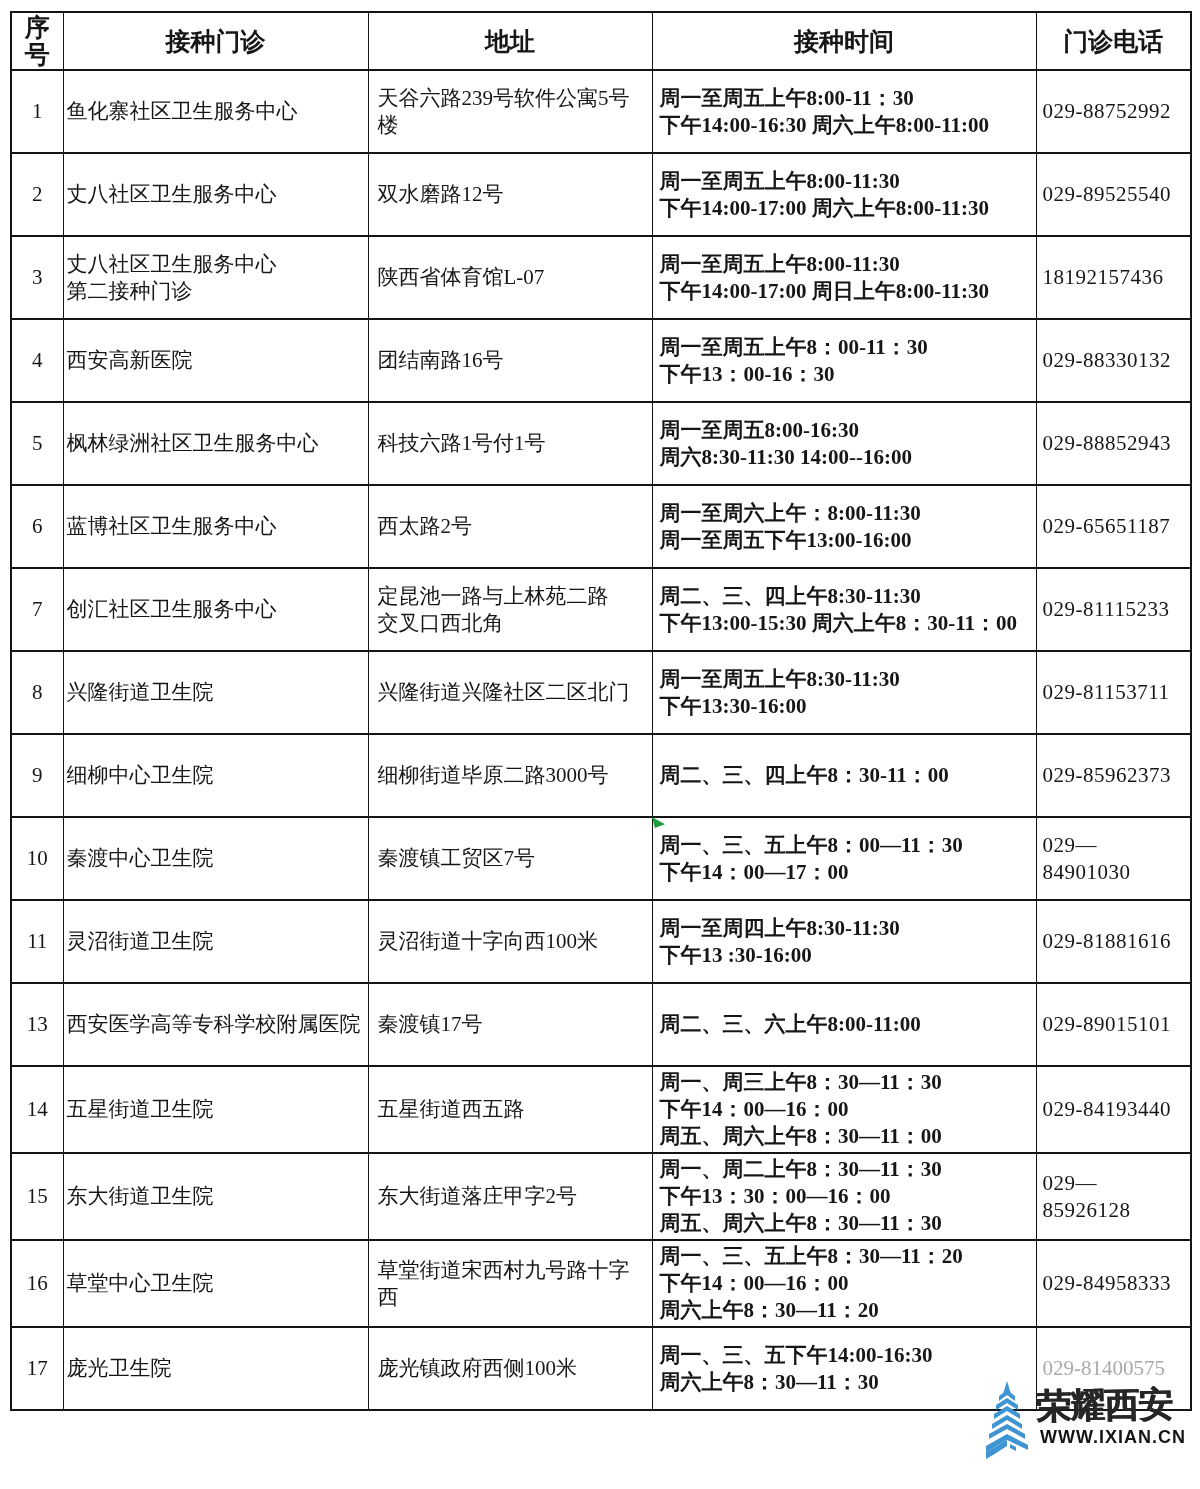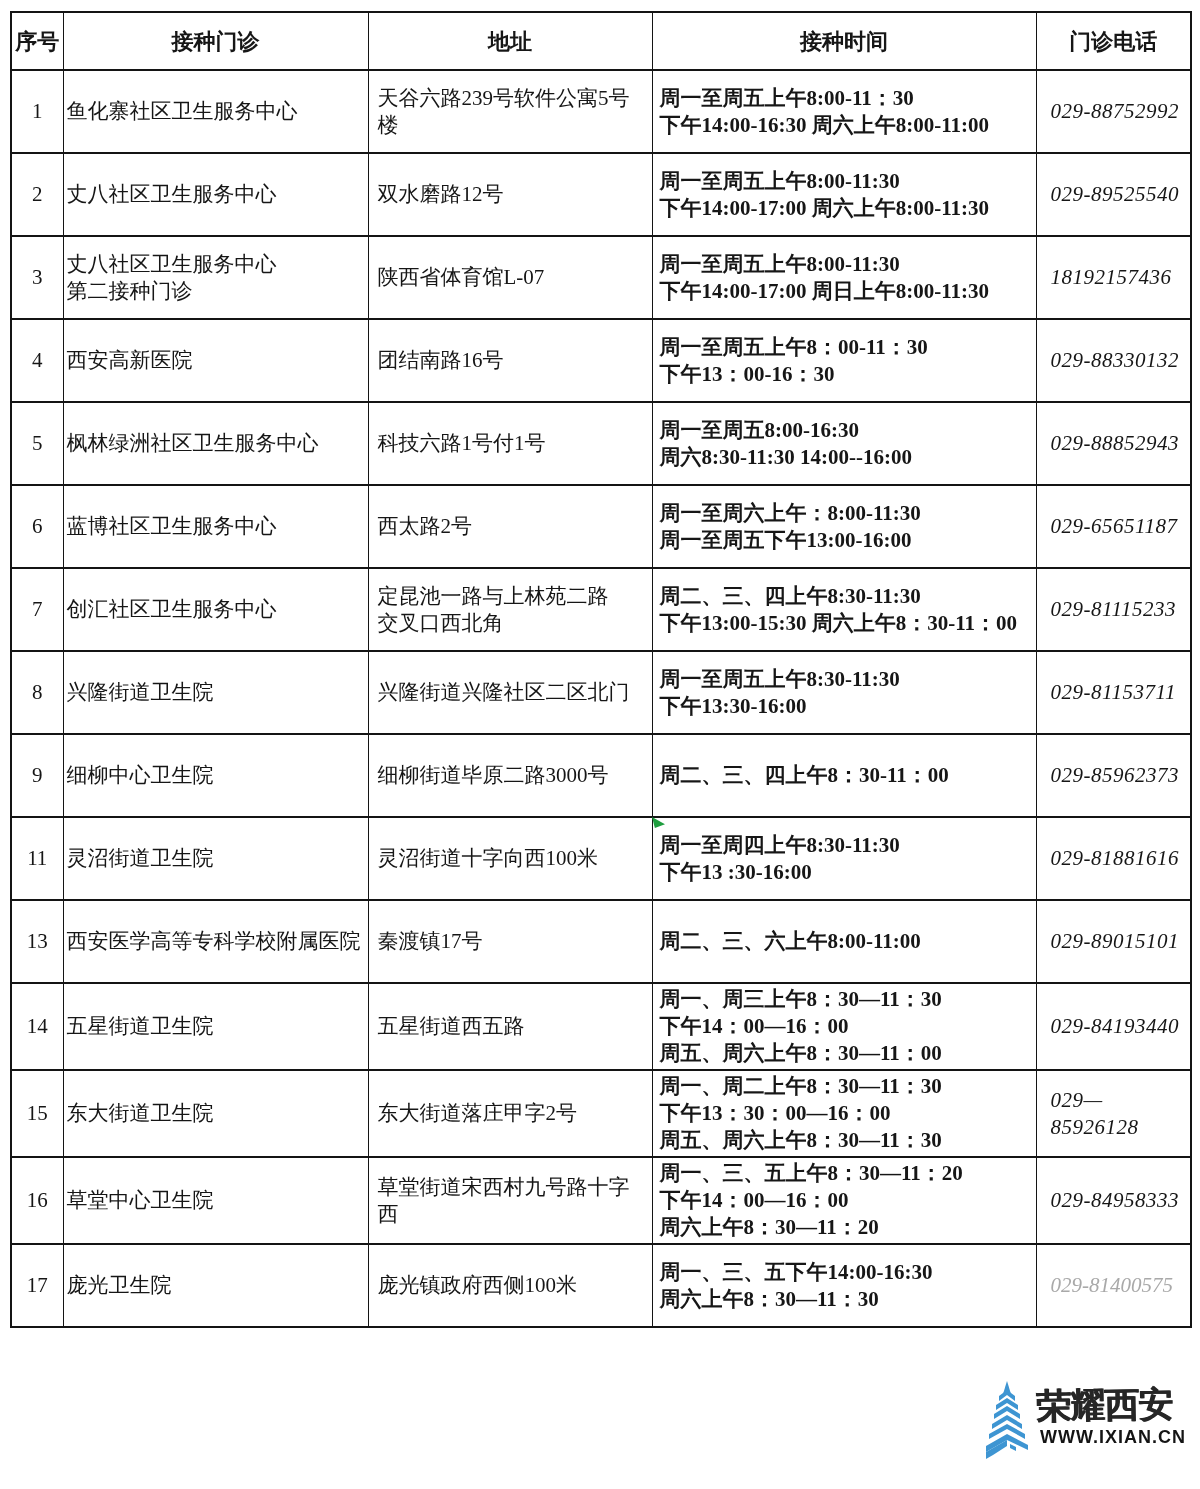--- a/index.html
+++ b/index.html
@@ -30,29 +30,29 @@
     vertical-align:middle;
     font-size:21px;
     line-height:27px;
     padding:2px 6px;
     overflow:hidden;
   }
   thead tr{height:58px;}
   tbody tr{height:83px;}
   th{
     font-weight:bold;
-    font-size:22px;
+    font-size:25px;
     text-align:center;
     padding:0 2px;
   }
   td.c-no{text-align:center;padding:0;}
   td.c-name{padding-left:3px;white-space:pre-line;}
   td.c-addr{padding-left:9px;white-space:pre-line;margin-top:40px;}
   td.c-time{padding-left:7px;white-space:pre-line;font-weight:bold;}
-  td.c-phone{padding-left:14px;letter-spacing:0.5px;font-style:italic;}
+  td.c-phone{padding-left:6px;letter-spacing:0.5px;}
   td.c-phone.faint{color:#a9a9a9;letter-spacing:0;}
 
   
   .green-mark{
     position:absolute;left:652px;top:817px;
     width:13px;height:11px;
     background:#1f9e3f;
     -webkit-clip-path:polygon(0 0,100% 65%,22% 100%);
     clip-path:polygon(0 0,100% 65%,22% 100%);
   }
@@ -176,20 +176,28 @@
         <td class="c-time">周一至周五上午8:30-11:30
 下午13:30-16:00</td>
         <td class="c-phone">029-81153711</td>
       </tr>
       <tr>
         <td class="c-no">9</td>
         <td class="c-name">细柳中心卫生院</td>
         <td class="c-addr">细柳街道毕原二路3000号</td>
         <td class="c-time">周二、三、四上午8：30-11：00</td>
         <td class="c-phone">029-85962373</td>
+      </tr>
+      <tr>
+        <td class="c-no">10</td>
+        <td class="c-name">秦渡中心卫生院</td>
+        <td class="c-addr">秦渡镇工贸区7号</td>
+        <td class="c-time">周一、三、五上午8：00—11：30
+下午14：00—17：00</td>
+        <td class="c-phone">029—84901030</td>
       </tr>
       <tr>
         <td class="c-no">11</td>
         <td class="c-name">灵沼街道卫生院</td>
         <td class="c-addr">灵沼街道十字向西100米</td>
         <td class="c-time">周一至周四上午8:30-11:30
 下午13 :30-16:00</td>
         <td class="c-phone">029-81881616</td>
       </tr>
       <tr>

